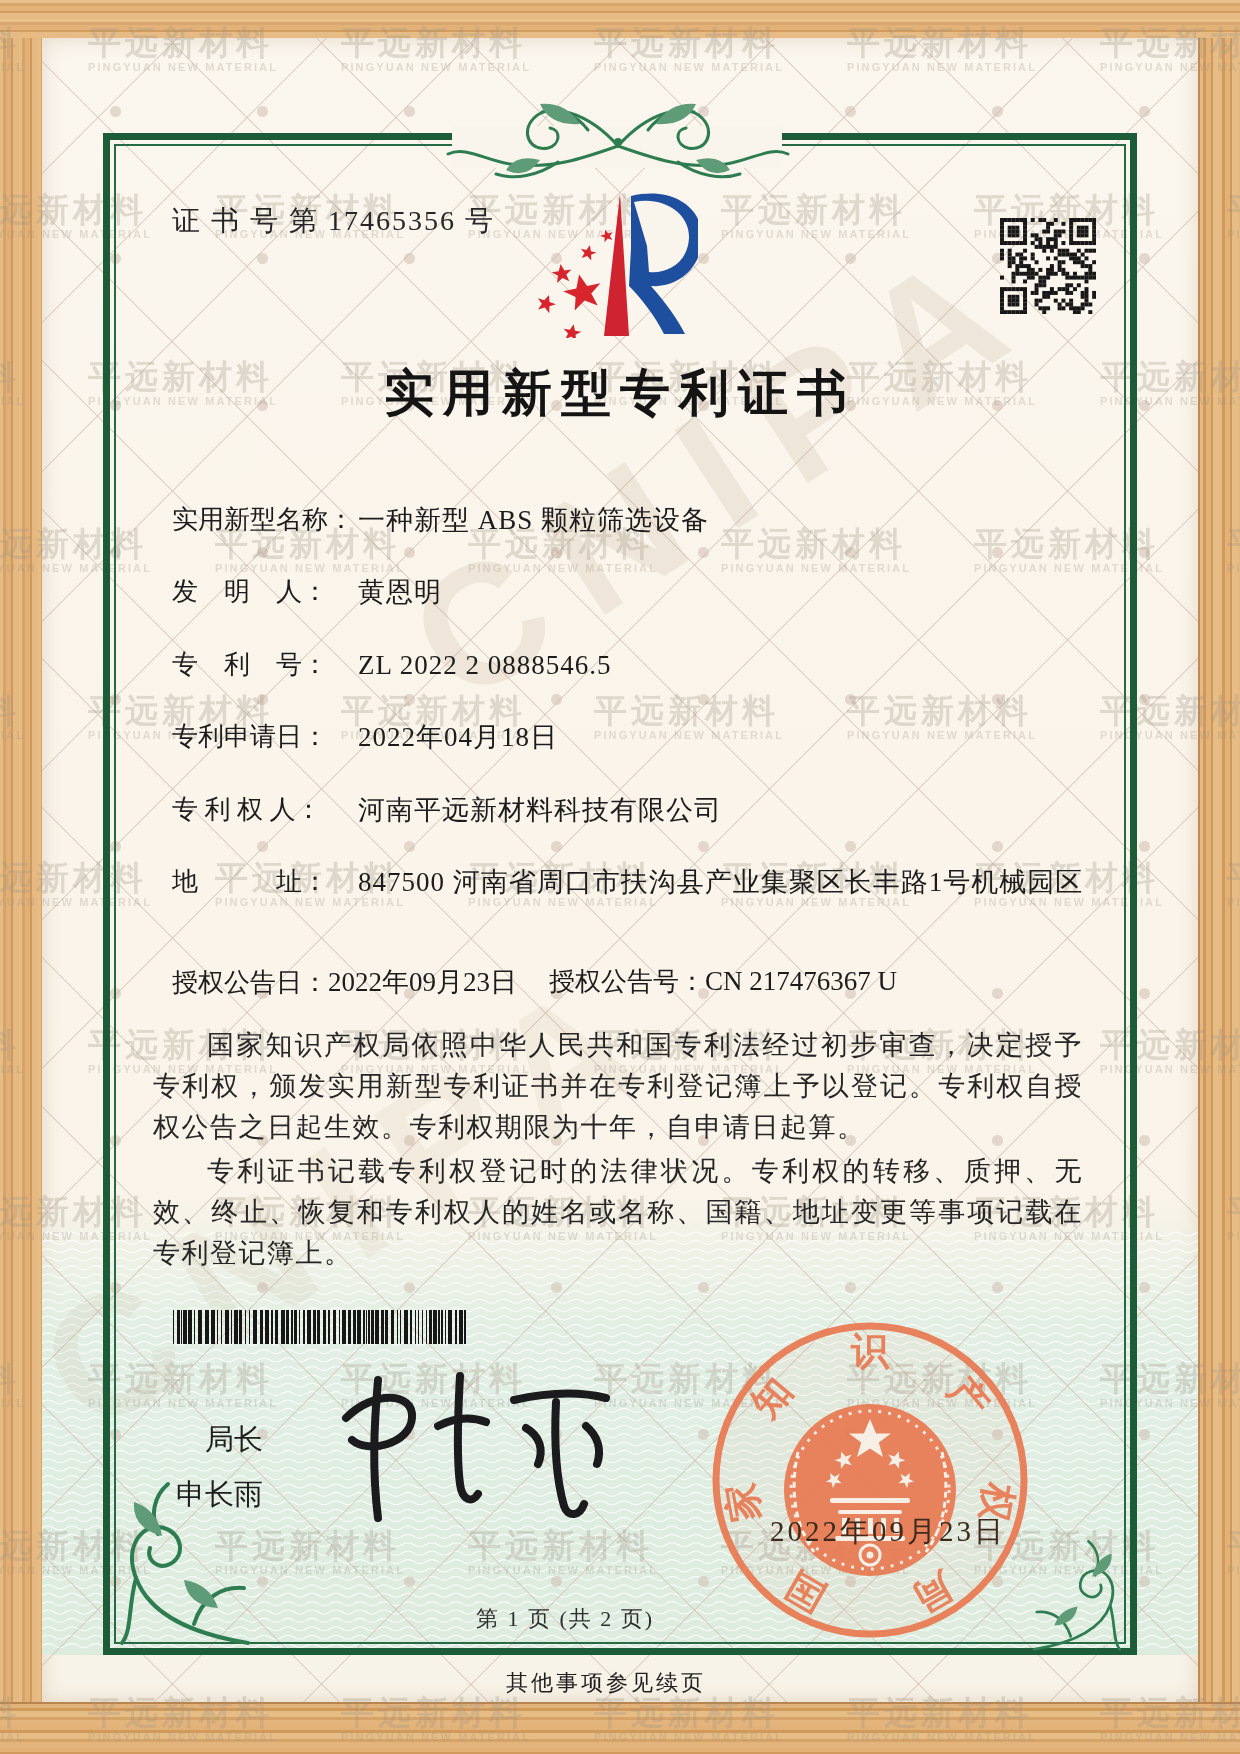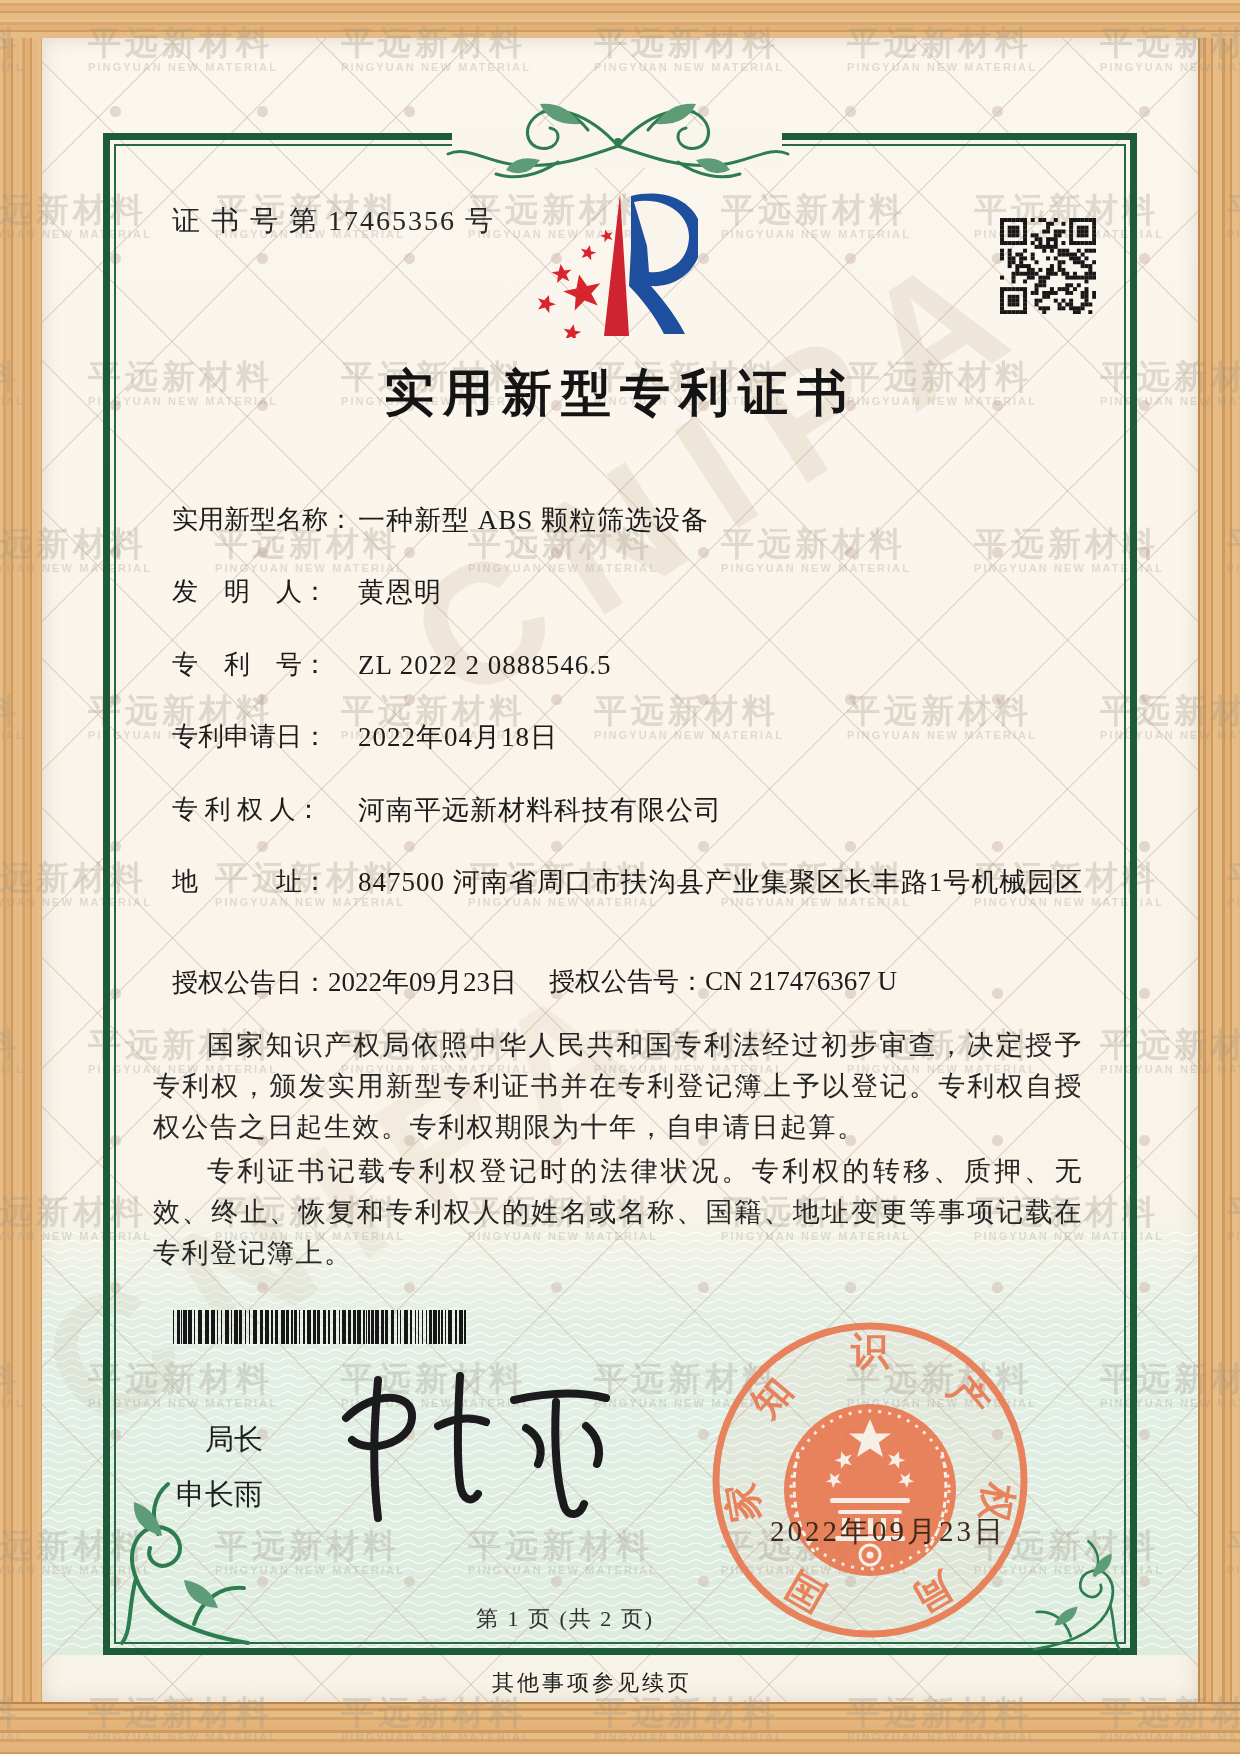--- a/index.html
+++ b/index.html
@@ -74,21 +74,21 @@
   #paragraphs p{margin:3px;text-indent:2em;}
   #barcode{position:absolute;left:173px;top:1310px;z-index:6;}
   #commissioner{position:absolute;left:176px;top:1420px;z-index:6;
     font-family:"Liberation Sans","DejaVu Sans",sans-serif;font-size:29px;color:#1e1e1e;text-align:right;}
   #commissioner div{margin-bottom:15px;}
   #signature{position:absolute;left:318px;top:1366px;z-index:7;}
   #seal{position:absolute;left:702px;top:1312px;z-index:6;opacity:.93;}
   #seal-date{position:absolute;left:770px;top:1512px;font-size:29px;letter-spacing:3px;color:#3c2a1c;z-index:7;}
   #page-footer{position:absolute;left:430px;top:1604px;width:270px;text-align:center;
     font-size:22px;letter-spacing:2px;color:#2e2e2e;z-index:6;}
-  #continuation{position:absolute;left:14px;top:1668px;width:1156px;text-align:center;
+  #continuation{position:absolute;left:28px;top:1668px;width:1156px;text-align:center;
     font-size:22px;letter-spacing:3px;color:#1f1f1f;z-index:6;}
 </style>
 </head>
 <body>
 
 <div class="stage">
 
   <div class="wood wood-top"></div>
   <div class="wood wood-bottom"></div>
   <div class="wood wood-left"></div>

